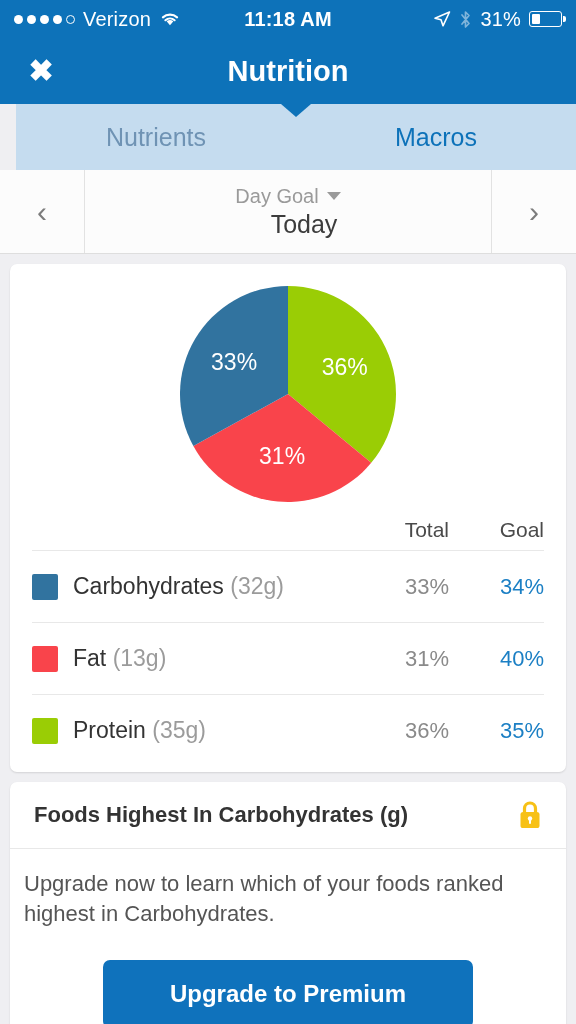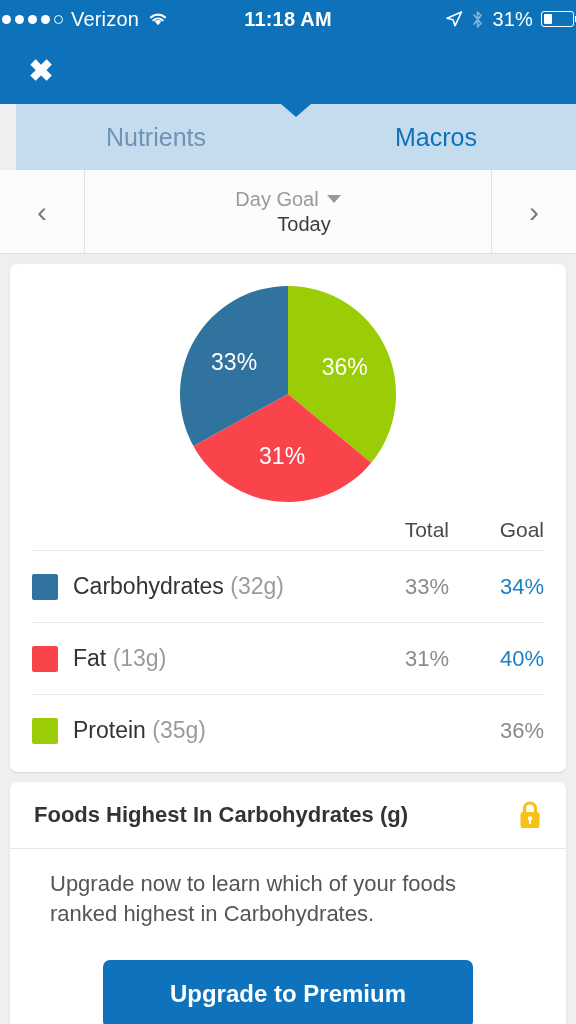--- a/index.html
+++ b/index.html
@@ -6,21 +6,21 @@
   html, body {
     width:576px; height:1024px;
     background:#EFEFF2;
     font-family:"Liberation Sans", sans-serif;
     overflow:hidden;
   }
 
   
   .statusbar{
     height:38px; background:#0D72B9; color:#fff;
-    display:flex; align-items:center; padding:0 2px;
+    display:flex; align-items:center; padding:0 14px;
     font-size:20px; letter-spacing:.2px;
   }
   .sb-left{display:flex; align-items:center; gap:8px; flex:1;}
   .sb-center{flex:1; display:flex; justify-content:center; font-weight:bold; font-size:20px;}
   .sb-right{flex:1; display:flex; align-items:center; justify-content:flex-end; gap:8px;}
   .dots{display:flex; align-items:center; gap:4px;}
   .dot{width:9px;height:9px;border-radius:50%;background:#fff;}
   .dot.hollow{background:transparent;border:1.6px solid #fff;}
   .carrier{font-size:20px;}
   .batt{
@@ -80,21 +80,21 @@
     flex:1; display:flex; flex-direction:column;
     align-items:center; justify-content:center; gap:2px;
   }
   .dayview{
     font-size:20px; color:#9A9A9A; display:flex; align-items:center; gap:8px;
   }
   .dayview-caret{
     width:0;height:0;border-left:7px solid transparent;
     border-right:7px solid transparent;border-top:8px solid #9A9A9A;
   }
-  .today{ font-size:20px; color:#3C3C3C;margin-left:32px; }
+  .today{ font-size:25px; color:#3C3C3C;margin-left:32px; }
 
   
   .scroll{ padding:10px 10px 0 10px; }
   .card{
     background:#fff; border-radius:7px; margin-bottom:10px;
     box-shadow:0 1px 2px rgba(0,0,0,.12);
   }
 
   .chart-wrap{ display:flex; justify-content:center; padding:20px 0 8px; }
 
@@ -113,21 +113,21 @@
   .mgram{ color:#9B9B9B; }
   .mtotal{ width:95px; text-align:right; font-size:22px; color:#8A8A8A; }
   .mgoal{ width:95px; text-align:right; font-size:22px; color:#1B7FC4; }
 
   
   .pcard-head{
     display:flex; align-items:center; justify-content:space-between;
     padding:18px 24px; border-bottom:1px solid #E8E8E8;
   }
   .pcard-title{ font-size:22px; font-weight:bold; color:#333; }
-  .pcard-body{ padding:20px 40px 6px; }
+  .pcard-body{ padding:20px 14px 6px; }
   .pcard-text{ font-size:22px; color:#555; line-height:1.35; }
   .pcard-btnwrap{ padding:26px 22px 30px; display:flex; justify-content:center; }
   .upgrade-btn{
     background:#0F72BC; color:#fff; border:none; border-radius:7px;
     font-size:24px; font-weight:bold; padding:20px 0; width:370px;
     font-family:"Liberation Sans", sans-serif; cursor:pointer;
   }
   .lock{ width:24px; height:30px; }
 </style>
 </head>
@@ -159,20 +159,21 @@
     </svg>
     <span>31%</span>
     <div class="batt">
       <div class="batt-fill" id="batt-fill" style="width: 31%;"></div>
     </div>
   </div>
 </div>
 
 <div class="navbar">
   <div class="nav-close">✖</div>
+  <div class="nav-title">Nutrition</div>
 </div>
 
 <div class="tabbar">
   <div class="tab">Nutrients</div>
   <div class="tab active">Macros</div>
   <div class="tab-caret"></div>
 </div>
 
 <div class="datenav">
   <div class="datenav-arrow left">‹</div>
@@ -227,20 +228,21 @@
         <div class="mgoal">40%</div>
       </div>
 
       <div class="mrow">
         <div class="swatch" id="sw2" style="background: rgb(154, 205, 5);"></div>
         <div class="mname">
           <span>Protein</span>
           <span class="mgram">(35g)</span>
         </div>
         <div class="mtotal">36%</div>
+        <div class="mgoal">35%</div>
       </div>
     </div>
   </div>
 
   <div class="card">
     <div class="pcard-head">
       <div class="pcard-title">Foods Highest In Carbohydrates (g)</div>
       <svg class="lock" viewBox="0 0 24 30">
         <path d="M6.5 13 V8.5 a5.5 5.5 0 0 1 11 0 V13" fill="none" stroke="#F7C117" stroke-width="3.2"></path>
         <rect x="2.5" y="12" width="19" height="16" rx="2.6" fill="#F7C117"></rect>

